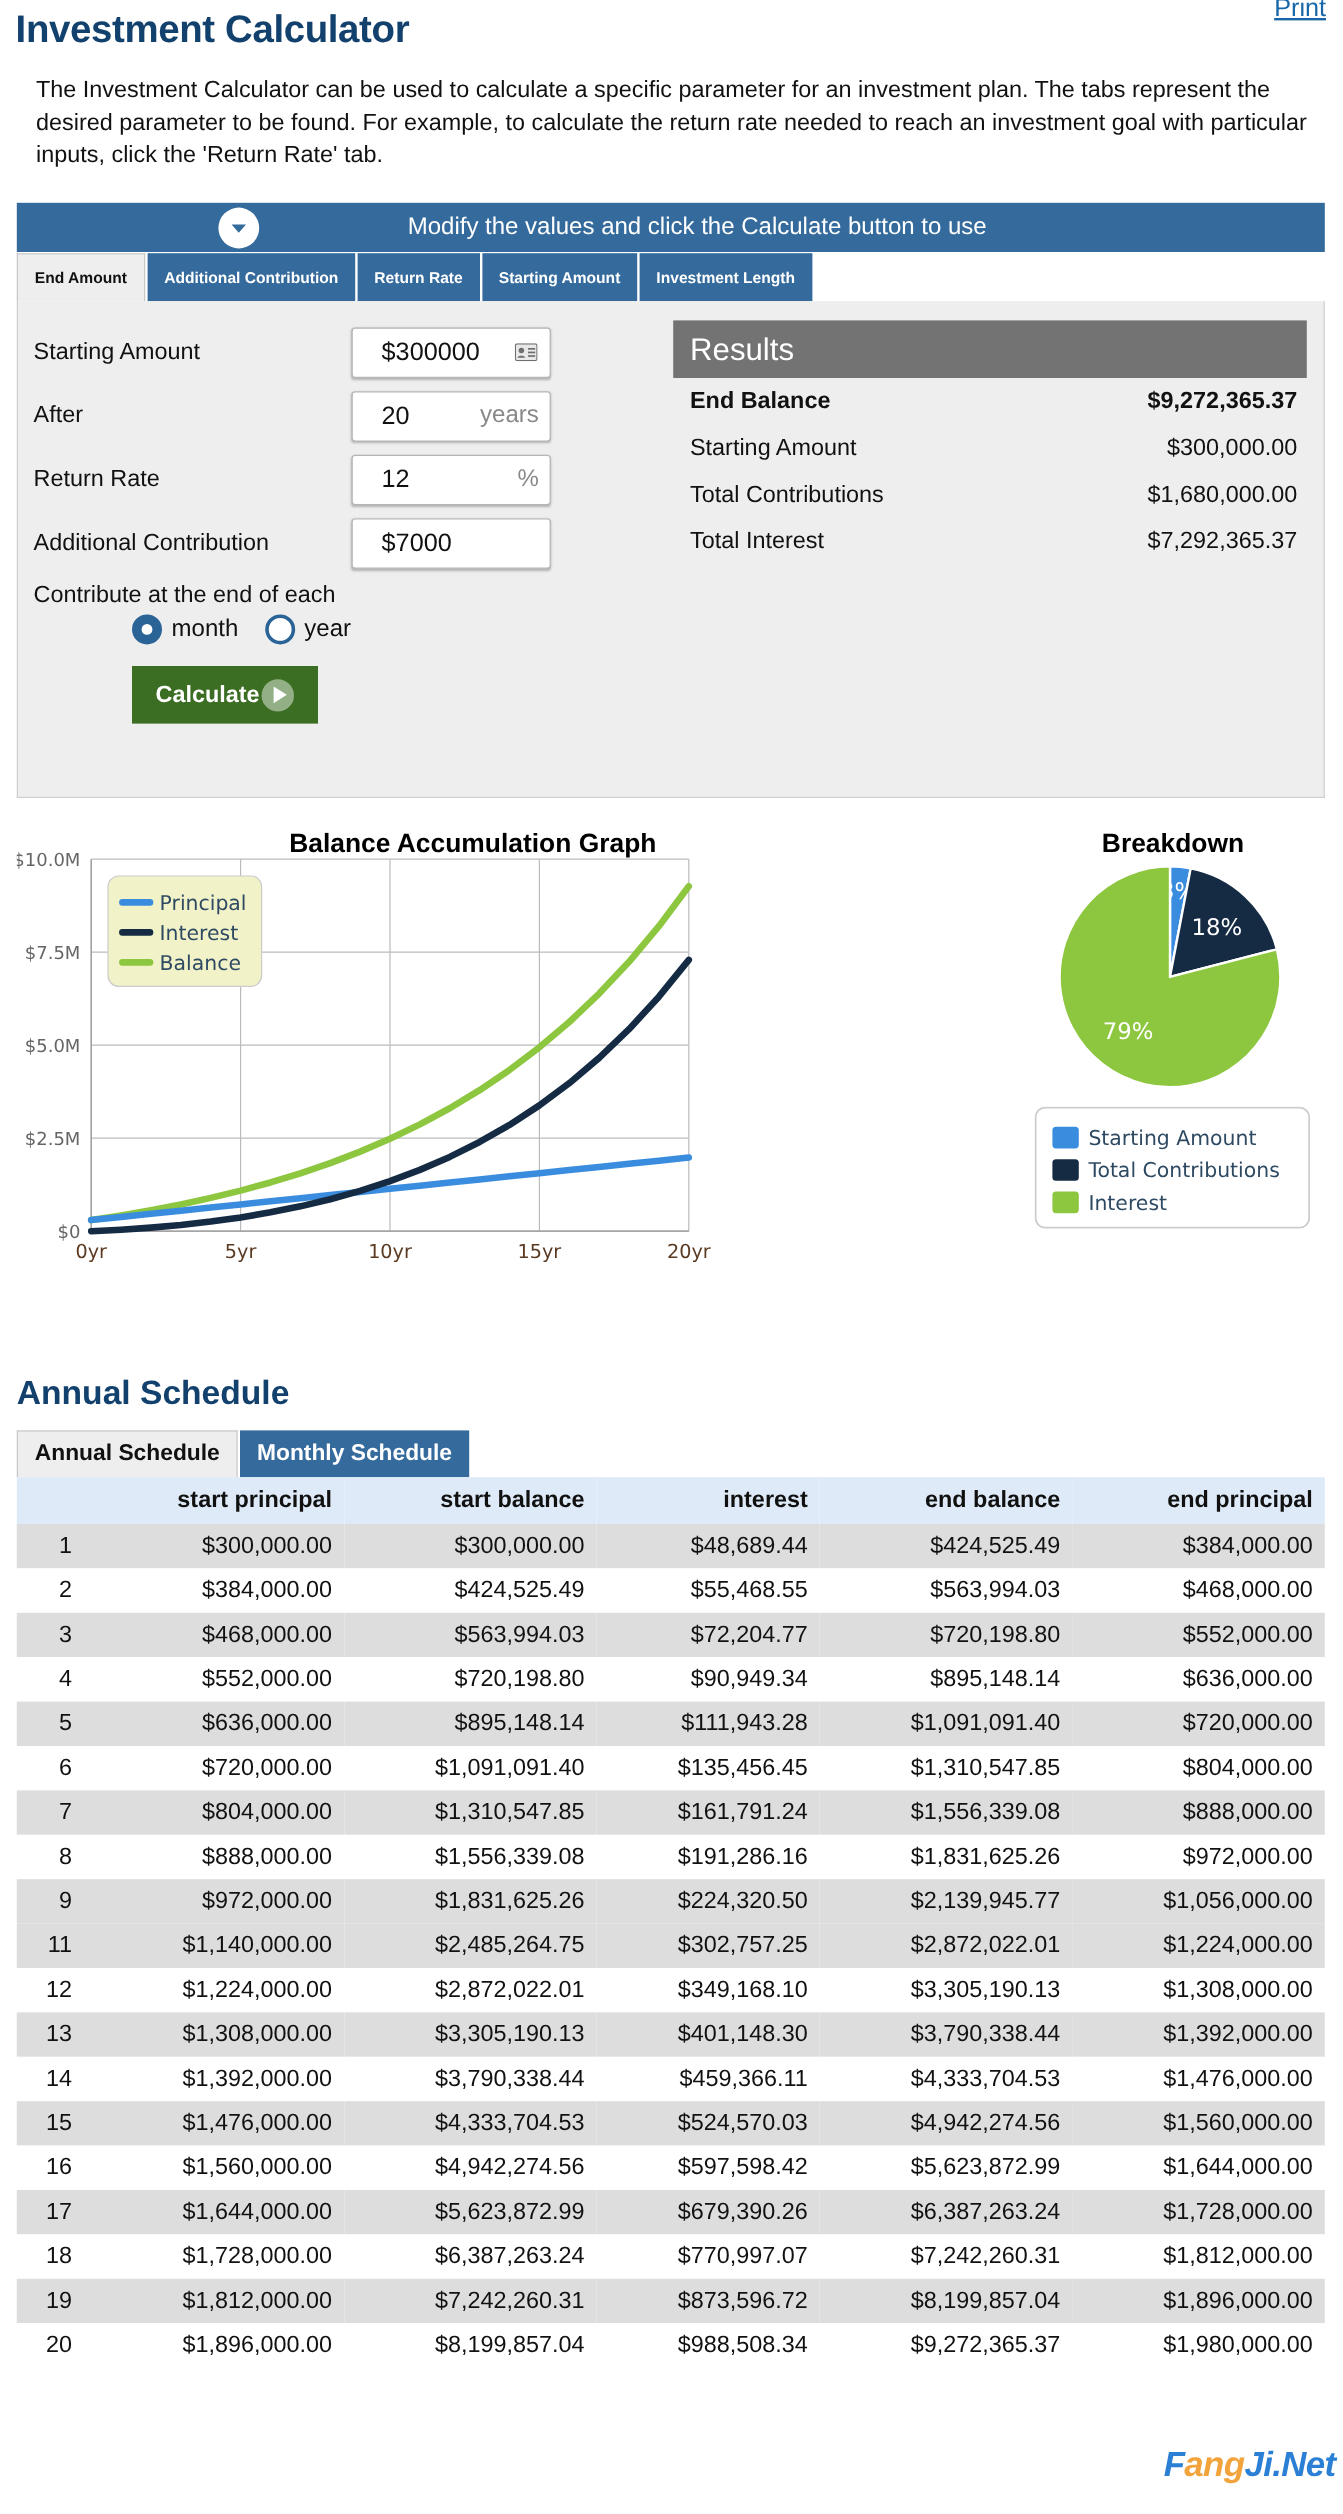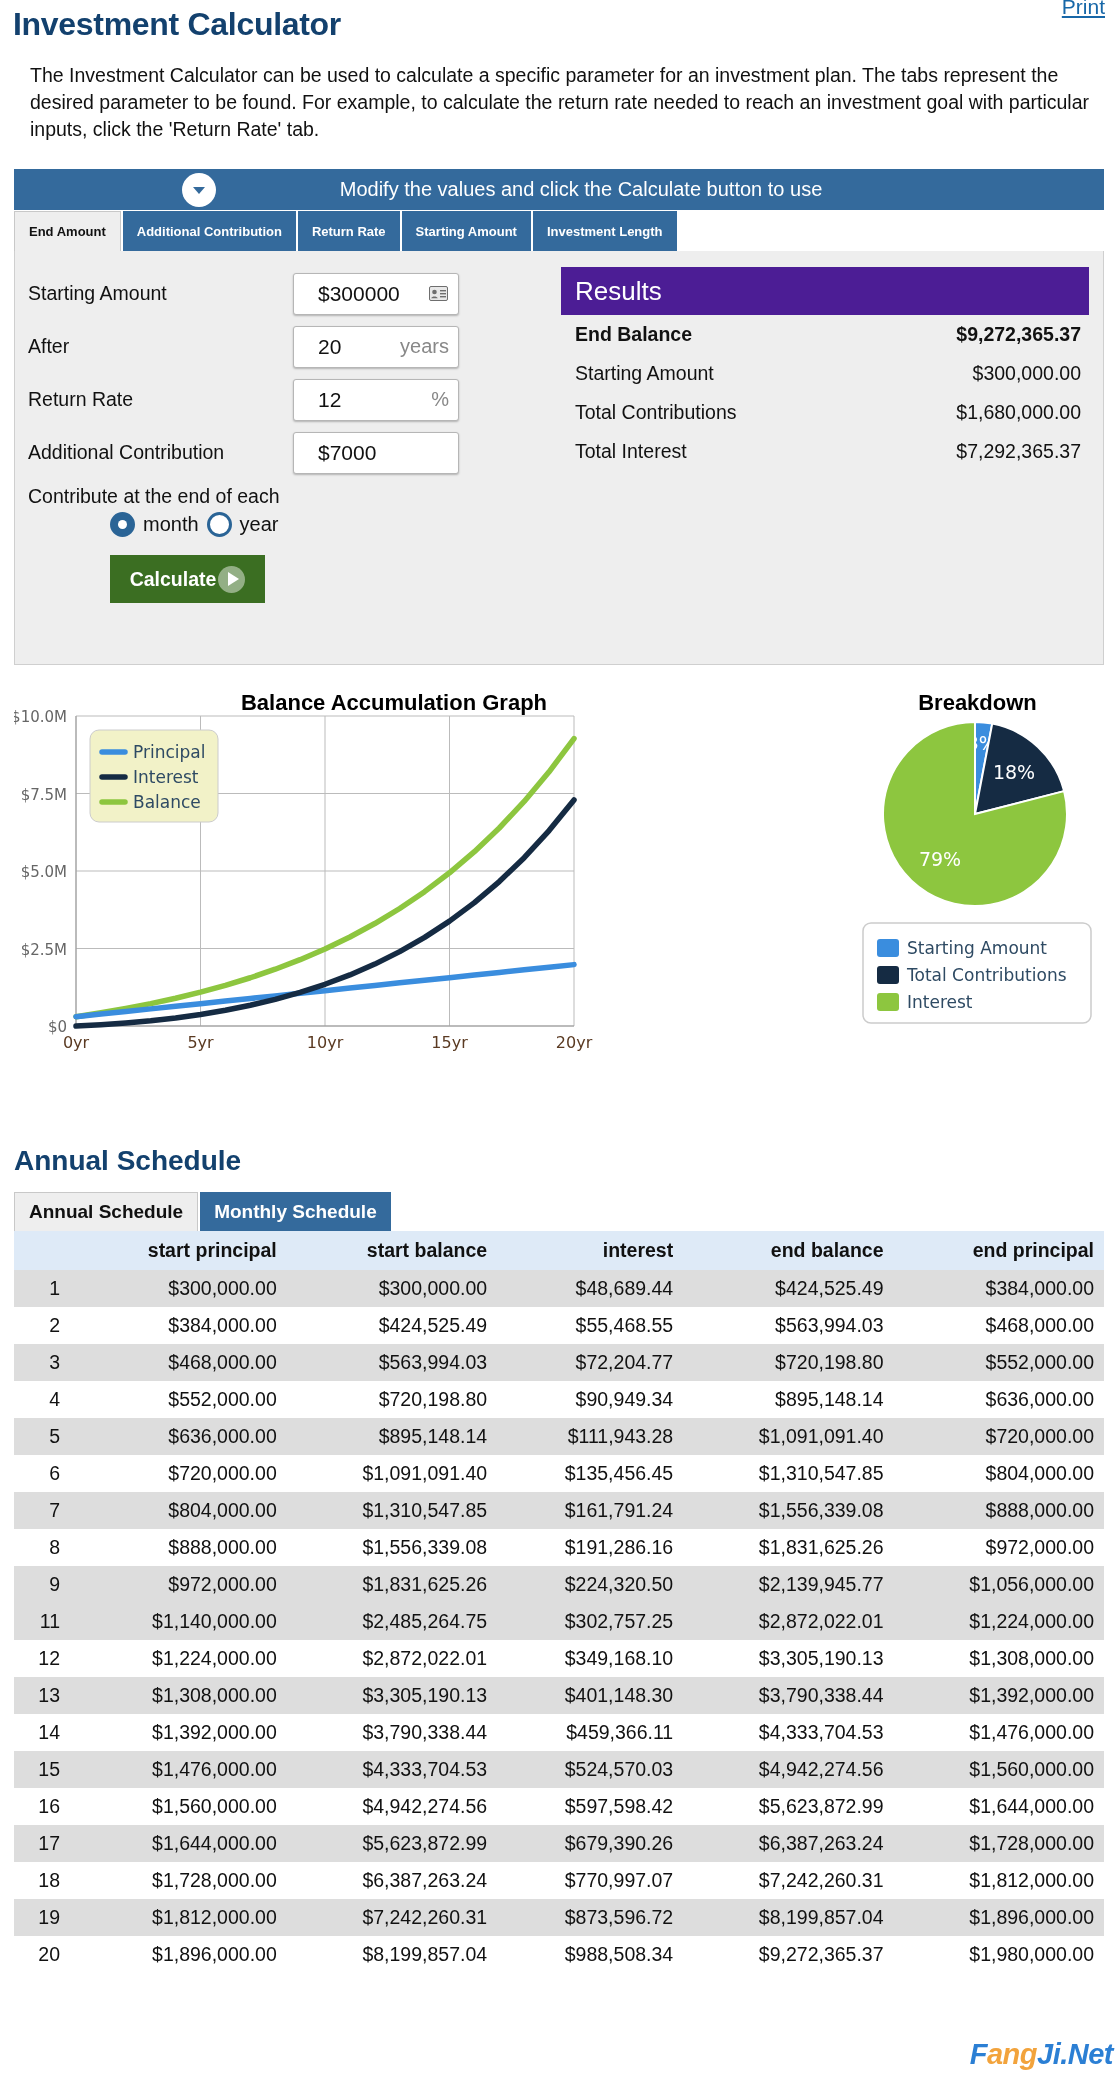--- a/index.html
+++ b/index.html
@@ -82,21 +82,21 @@
   .inp .val {
     font-size:21px; color:#111; padding-left:24px; flex:1;
     font-family:"Liberation Sans", sans-serif;
   }
   .inp .suffix { font-size:20px; color:#888; padding-right:9px; }
   .inp .card-ico { padding-right:10px; display:flex; align-items:center; }
 
   .contribute-label {
     font-size:19.5px; color:#111; margin-top:6px; margin-bottom:4px;
   }
-  .radio-row { display:flex; align-items:center; gap:8px; padding-left:82px; }
+  .radio-row { display:flex; align-items:center; gap:22px; padding-left:82px; }
   .radio-opt { display:flex; align-items:center; gap:8px; cursor:pointer; }
   .radio {
     width:25px; height:25px; border-radius:50%;
     border:3px solid #2a6496; background:#fff;
     display:flex; align-items:center; justify-content:center;
   }
   .radio.checked { background:#2a6496; }
   .radio.checked::after {
     content:""; width:9px; height:9px; border-radius:50%; background:#ffffff;
   }
@@ -121,21 +121,21 @@
     border-left:11px solid #ffffff;
     border-top:7px solid transparent; border-bottom:7px solid transparent;
     margin-left:3px;
   }
 
   
   .results {
     position:absolute; left:546px; top:16px; width:528px;
   }
   .results-head {
-    height:48px; background:#4c1d95; color:#ffffff;
+    height:48px; background:#737373; color:#ffffff;
     display:flex; align-items:center; padding-left:14px;
     font-size:26px;
   }
   .res-row {
     display:flex; justify-content:space-between; align-items:center;
     height:39px; padding:0 8px 0 14px; font-size:19.5px; color:#111;
   }
   .res-row.bold { font-weight:bold; }
 
   

